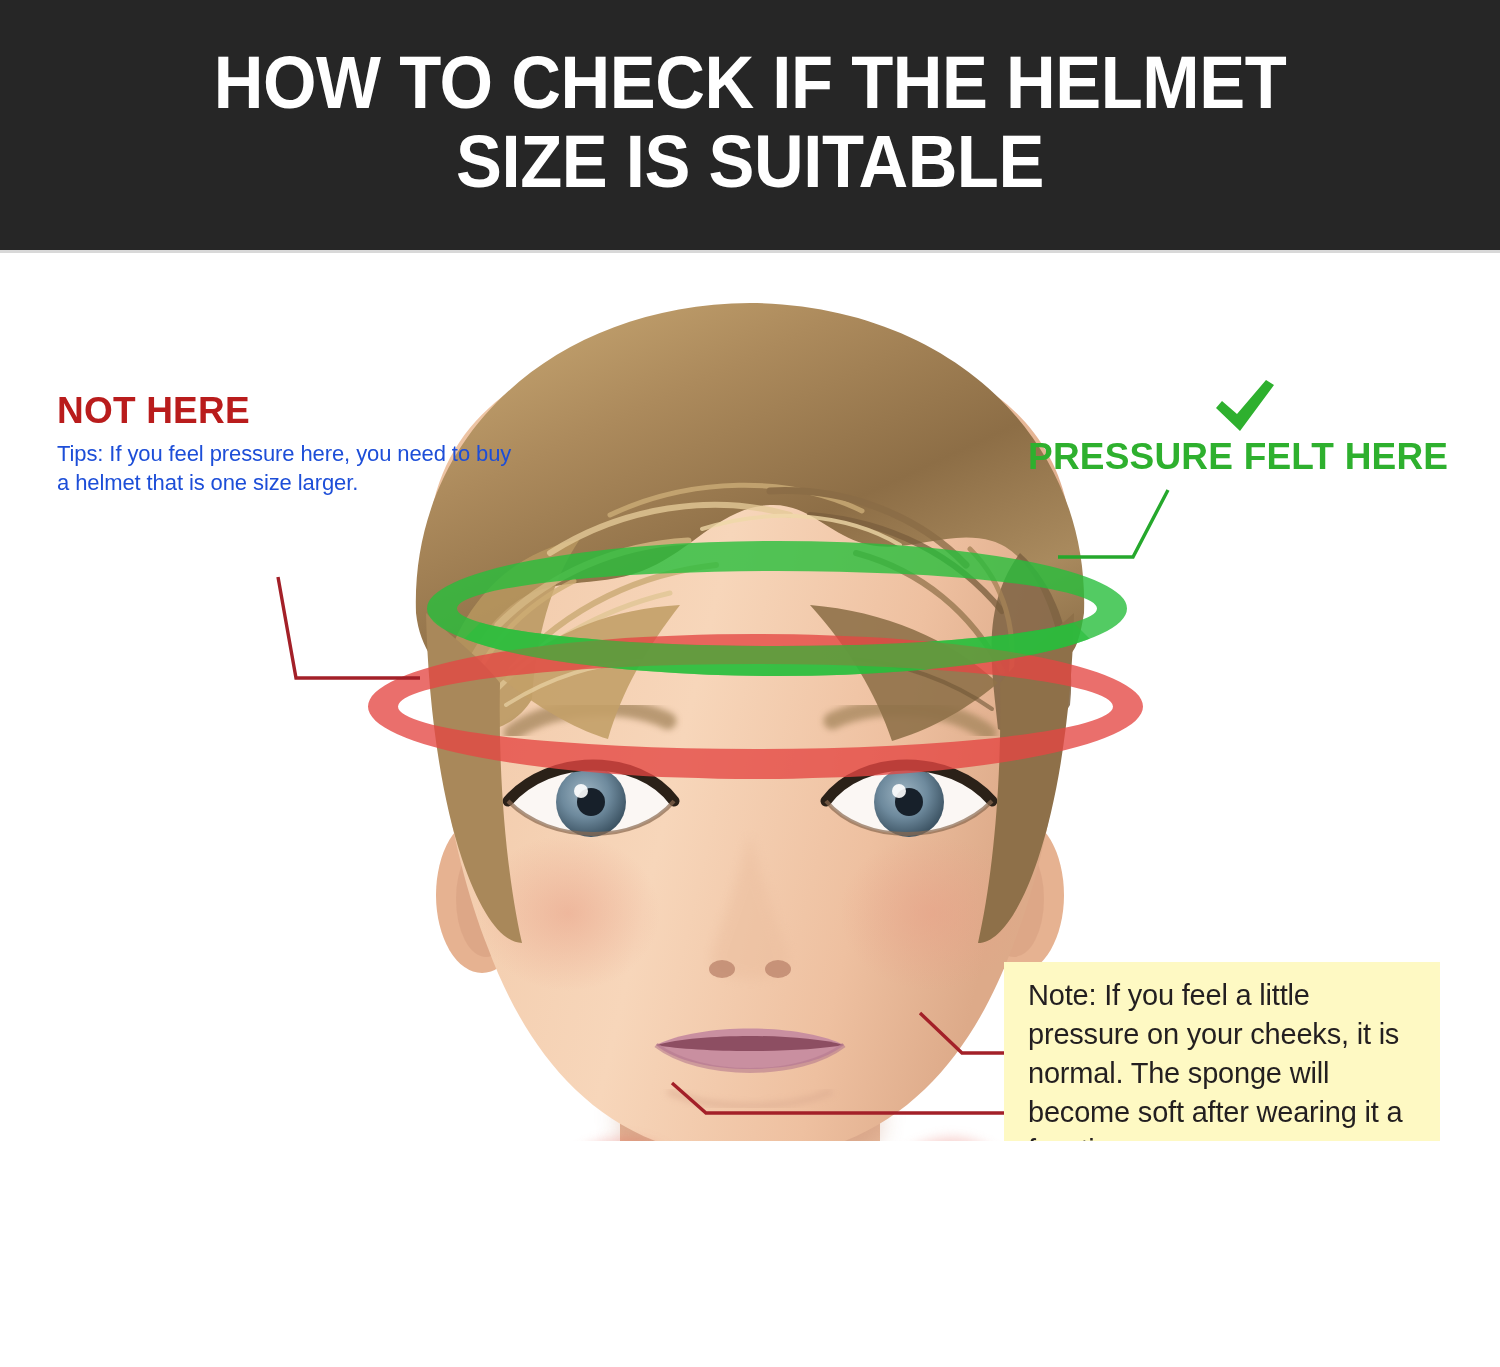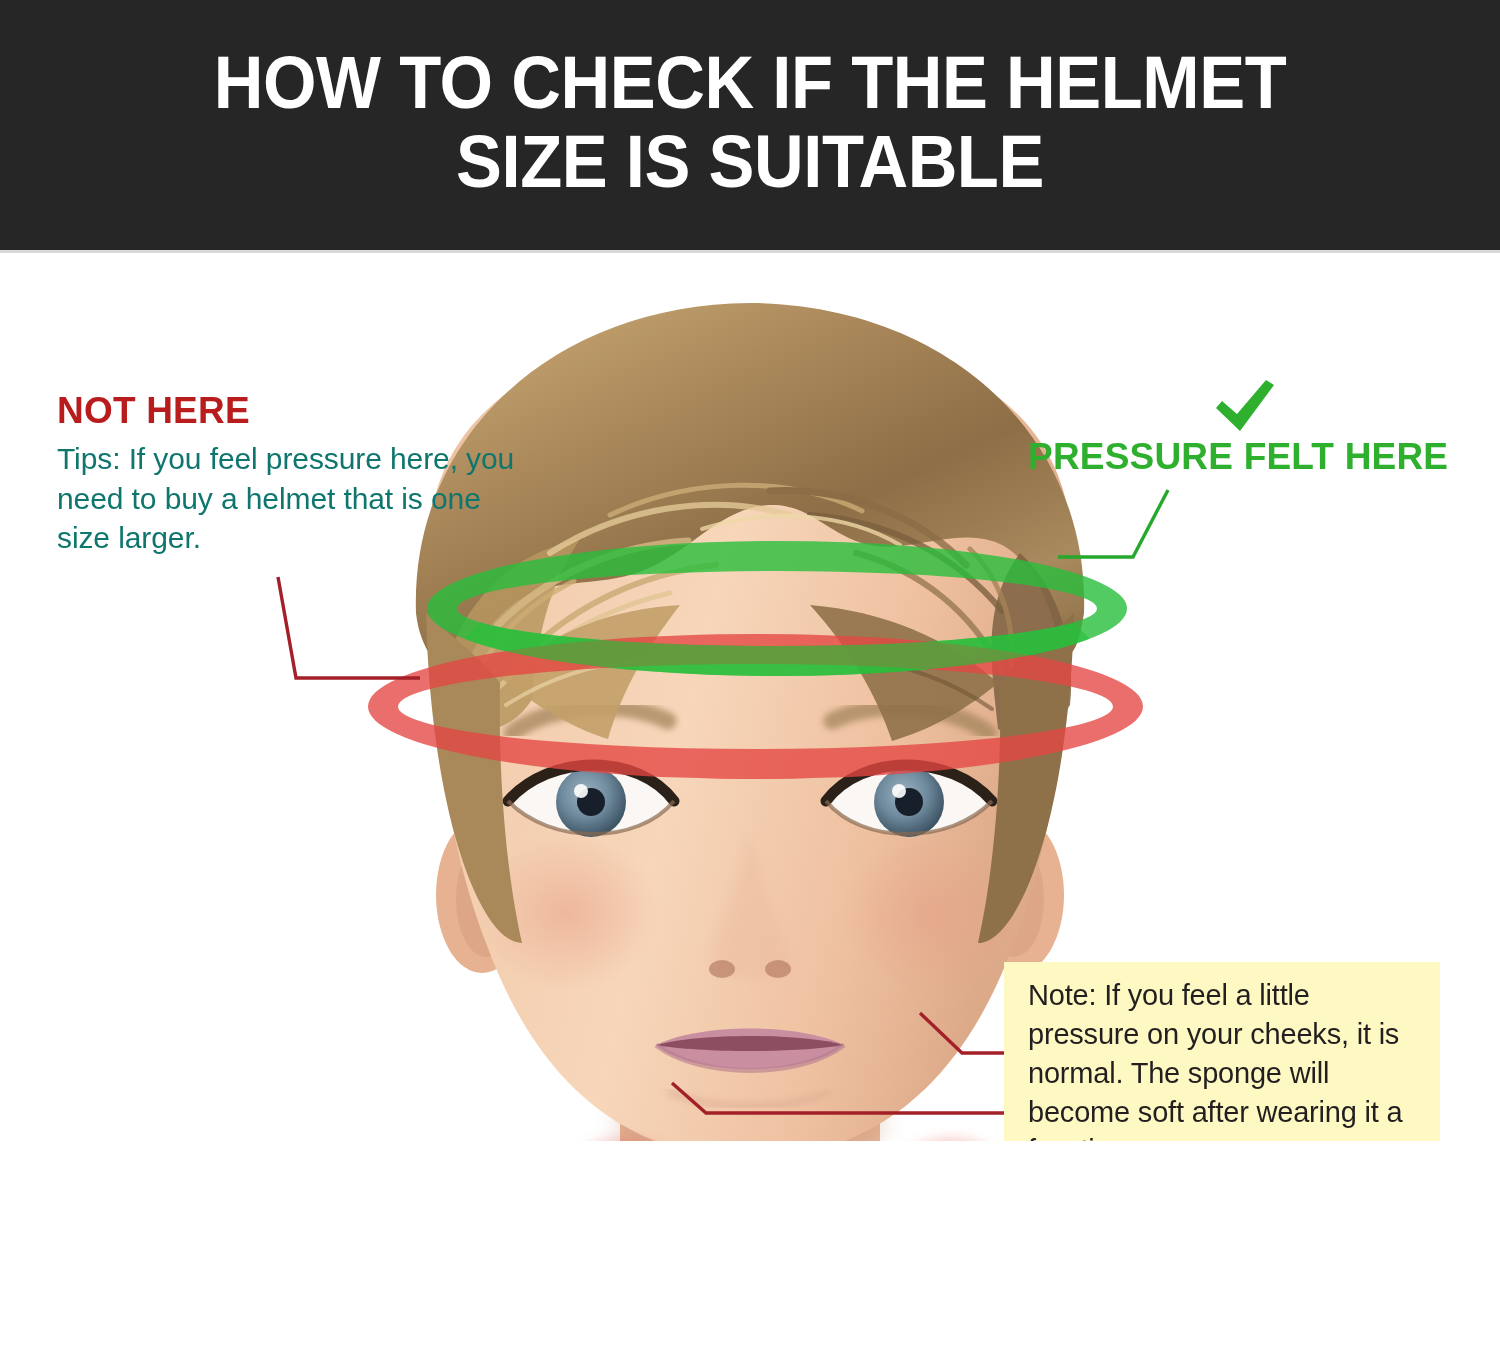--- a/index.html
+++ b/index.html
@@ -142,22 +142,22 @@
   }
   #not-here-title {
     color: #b91c1c;
     font-weight: bold;
     font-size: 37px;
     letter-spacing: 0.2px;
     line-height: 1.0;
     margin-bottom: 10px;
   }
   #not-here-body {
-    color: #0f766e;
-    font-size: 30px;
+    color: #1d4ed8;
+    font-size: 22px;
     line-height: 1.32;
     letter-spacing: -0.1px;
   }
 
   #pressure-here-block {
     position: absolute;
     left: 1028px;
     top: 378px;
     width: 430px;
     text-align: left;

